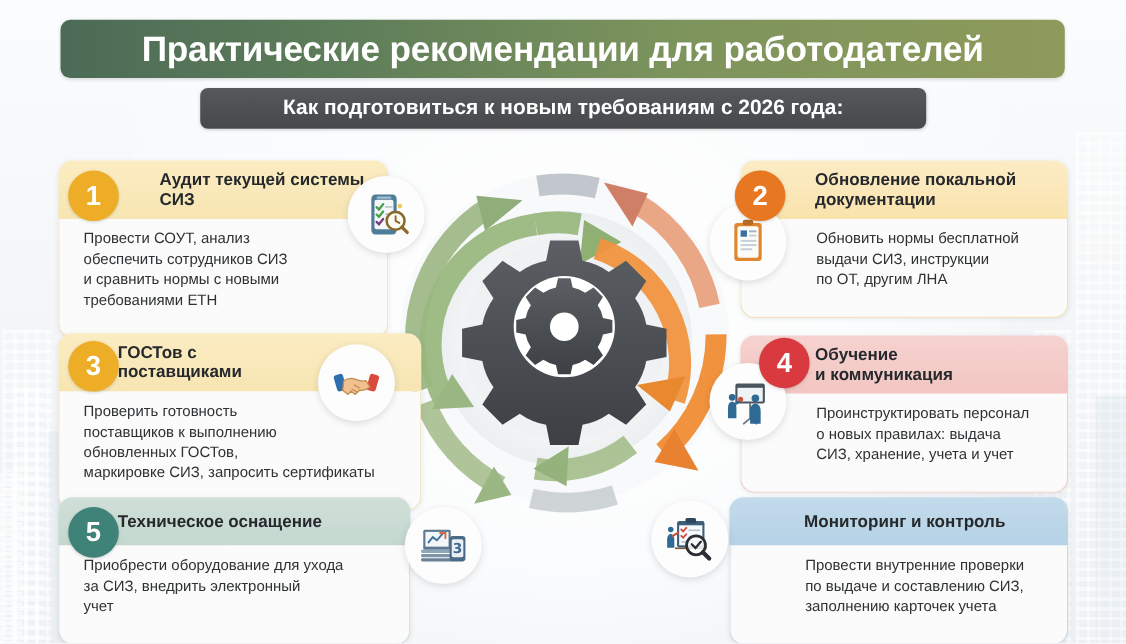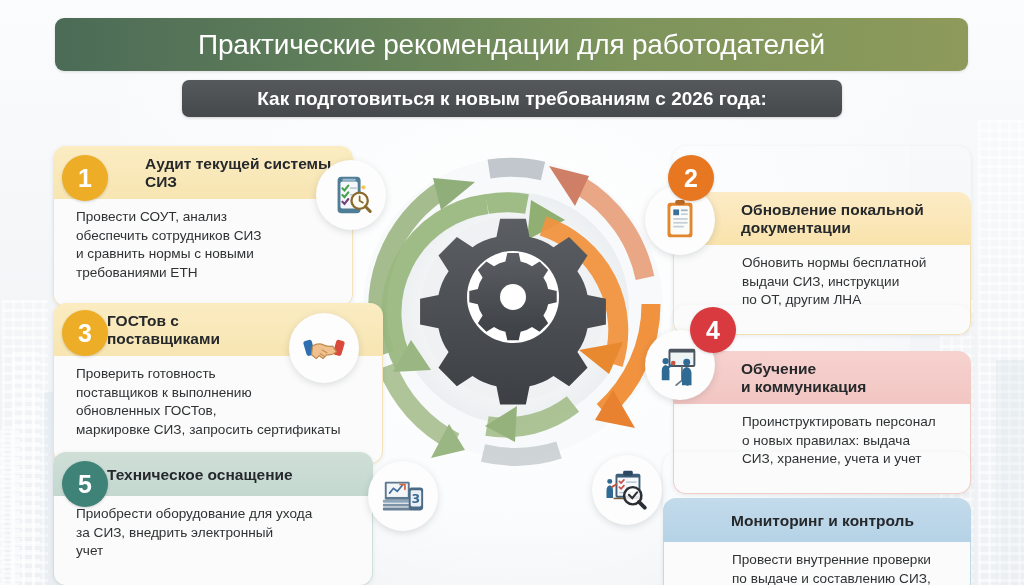--- a/index.html
+++ b/index.html
@@ -47,22 +47,22 @@
     position: absolute;
     left: 55px; top: 18px;
     width: 913px; height: 53px;
     border-radius: 9px;
     background: linear-gradient(90deg, #4c6b57 0%, #5e7d59 28%, #7d945c 62%, #8d9a5b 100%);
     display: flex; align-items: center; justify-content: center;
     box-shadow: 0 1px 3px rgba(0,0,0,.12);
   }
   .title-banner h1 {
     color: #ffffff;
-    font-size: 28px;
-    font-weight: normal;
+    font-size: 32px;
+    font-weight: bold;
     letter-spacing: -0.2px;
     white-space: nowrap;
     text-align: right;
   }
 
   .subtitle-bar {
     position: absolute;
     left: 182px; top: 80px;
     width: 660px; height: 37px;
     border-radius: 7px;
@@ -108,21 +108,21 @@
     border-bottom-right-radius: 13px;
     padding: 9px 14px 24px 22px;
   }
   .card-body .btxt {
     font-size: 13.6px;
     color: #2f3234;
     line-height: 1.37;
     white-space: pre-line;
   }
   
-  .card.right .card-head { padding-left: 68px; margin-top: 46px; }
+  .card.right .card-head { padding-left: 68px; }
   .card.right .card-body { padding-left: 68px; padding-right: 12px; }
 
   
   .badge {
     position: absolute;
     width: 46px; height: 46px;
     border-radius: 50%;
     display: flex; align-items: center; justify-content: center;
     color: #fff;
     font-size: 25px; font-weight: bold;

